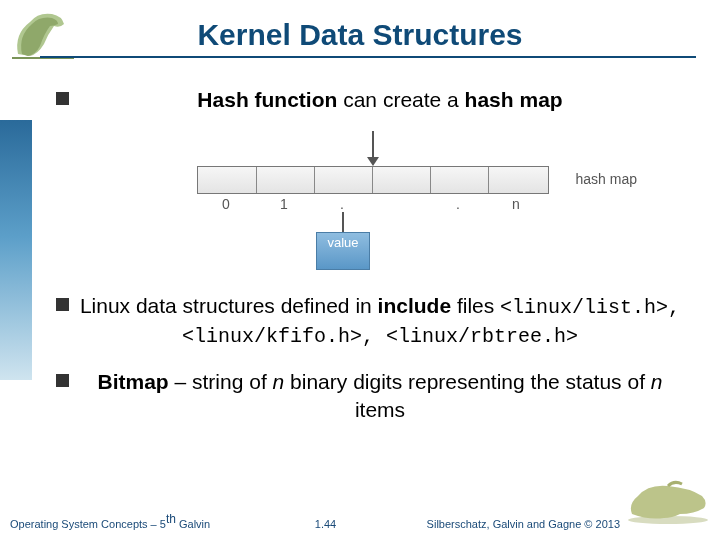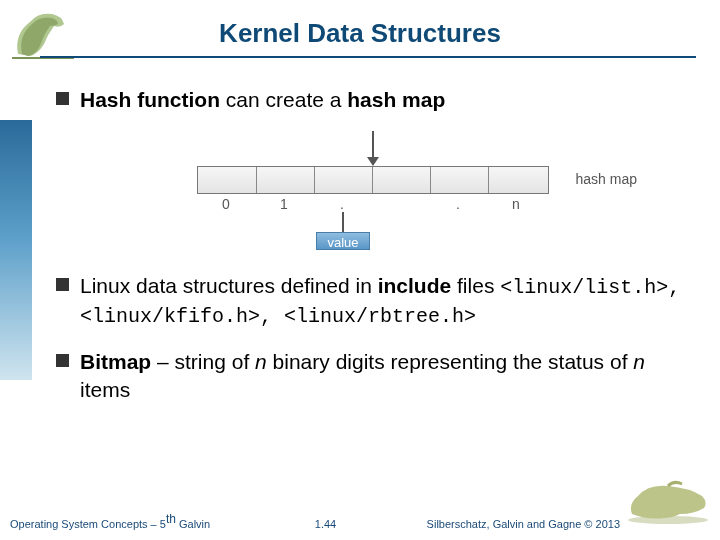--- a/index.html
+++ b/index.html
@@ -35,21 +35,21 @@
   }
   .dino1 { fill: #8fa86a; }
   .dino1b { fill: #b0c790; }
   .dino2 { fill: #bcc48a; }
   .slide-title {
     position: absolute;
     top: 18px;
     left: 0;
     width: 720px;
     text-align: center;
-    font-size: 26px;
+    font-size: 30px;
     font-weight: bold;
     color: #0f4a77;
   }
   .title-rule {
     position: absolute;
     left: 40px;
     right: 24px;
     top: 56px;
     height: 2px;
     background: #0f4a77;
@@ -59,21 +59,22 @@
     left: 56px;
     top: 86px;
     right: 30px;
     color: #000;
   }
   .bullet {
     font-size: 21px;
     line-height: 1.3;
     margin-bottom: 18px;
     position: relative;
-    padding-left: 24px;
+    padding-left: 14px;
+    text-align: center;
   }
   .bullet::before {
     content: "";
     position: absolute;
     left: 0;
     top: 6px;
     width: 13px;
     height: 13px;
     background: #333;
   }
@@ -139,21 +140,21 @@
   .value-stem {
     width: 2px;
     height: 20px;
     background: #555;
     margin: 0 auto;
     position: relative;
     left: -30px;
   }
   .value-box {
     width: 54px;
-    height: 18px;
+    height: 38px;
     background: linear-gradient(to bottom, #8fbde0, #5a97c7);
     border: 1px solid #4a7da6;
     color: #fff;
     font-size: 13px;
     text-align: center;
     line-height: 20px;
     margin: 0 auto;
     position: relative;
     left: -30px;
   }

